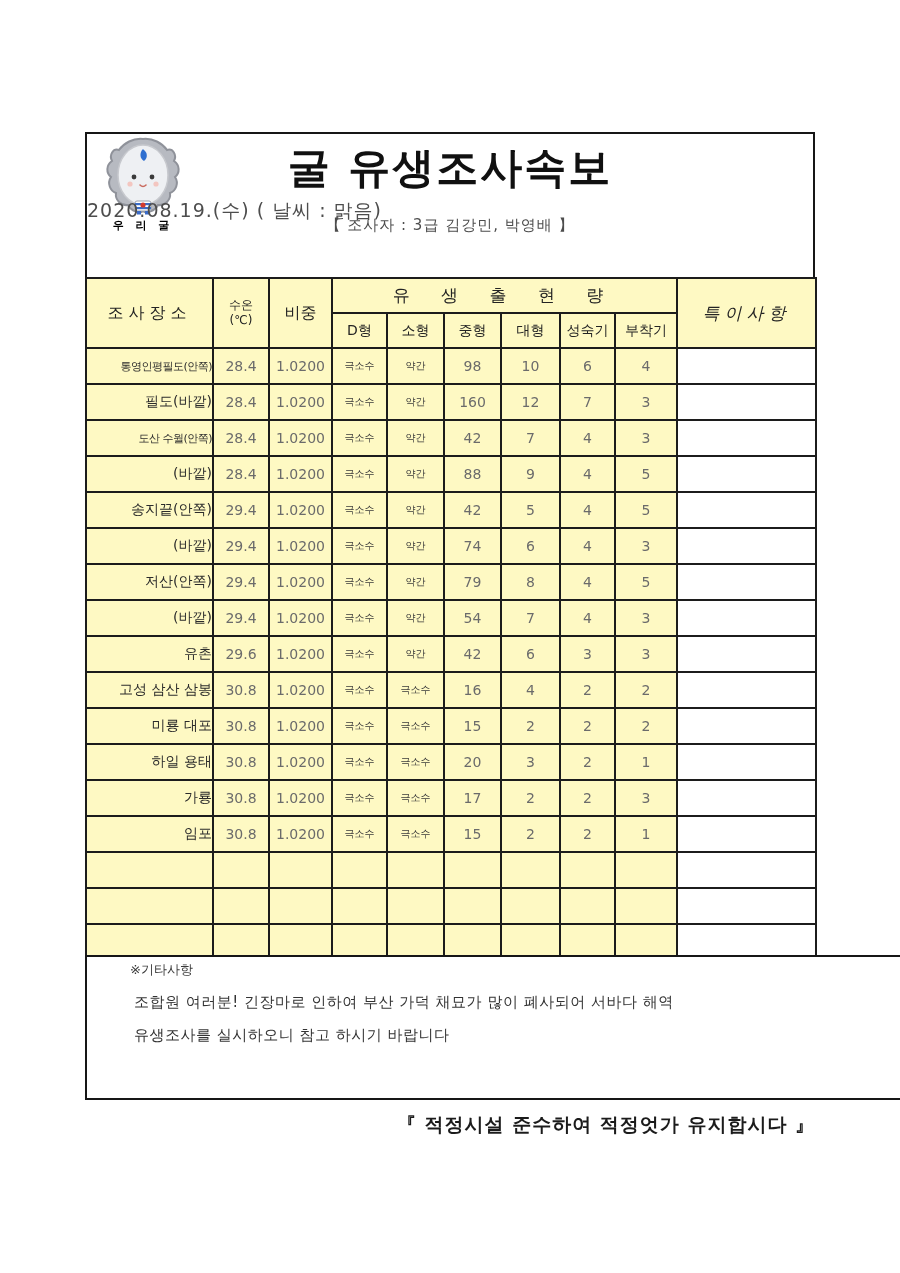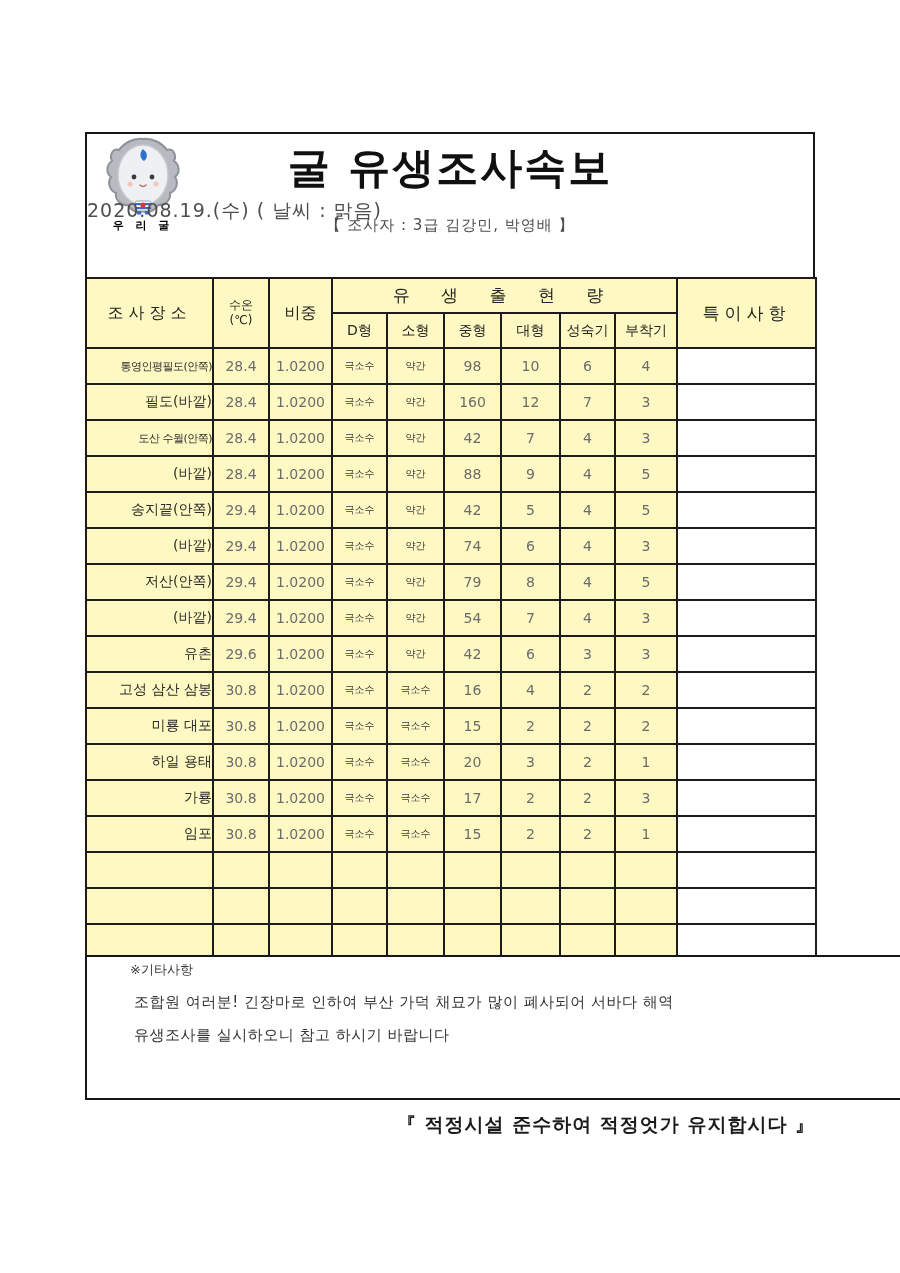--- a/index.html
+++ b/index.html
@@ -52,21 +52,21 @@
   }
   table.survey th,table.survey td{
     border:2px solid #1c1c1c;padding:0;overflow:hidden;white-space:nowrap;
   }
   table.survey th{font-weight:normal;color:#232323;}
   .th-main{font-size:16px;}
   .th-loc{letter-spacing:5px;font-size:16px;}
   .th-temp{font-size:12px;line-height:1.25;}
   .th-group{font-size:17px;letter-spacing:13px;height:33px;}
   .th-sub{font-size:14px;height:33px;margin-top:34px;}
-  .th-note{font-size:17px;letter-spacing:5px;}
+  .th-note{font-size:17px;letter-spacing:5px;font-style:italic;}
   tr.data-row{height:36px;}
   td.loc{
     text-align:right;padding-right:8px;font-size:14px;color:#2b2b2b;
   }
   td.loc.small-fit{font-size:11px;letter-spacing:-0.5px;}
   td.num{text-align:center;font-size:14px;color:#6b6b6b;}
   td.kr{text-align:center;font-size:10px;color:#3a3a3a;}
   td.note-cell{background:#fff;}
 
   

